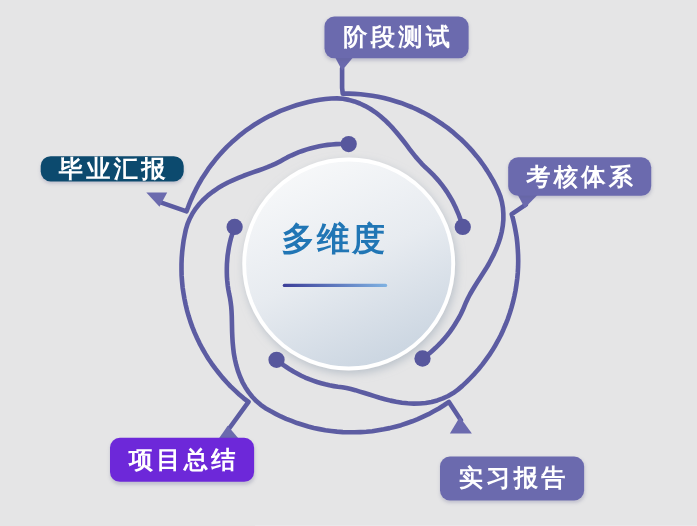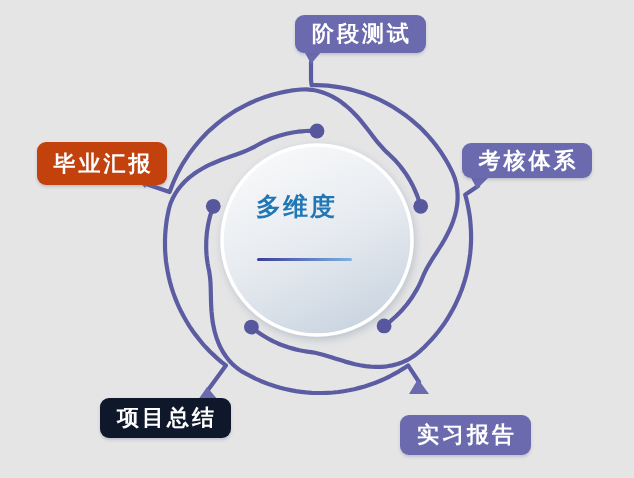--- a/index.html
+++ b/index.html
@@ -17,23 +17,23 @@
     color:#fff;
     font-weight:bold;
     font-size:22px;
     letter-spacing:3px;
     text-indent:3px; 
     box-shadow:0 2px 3px rgba(90,90,140,0.25);
     white-space:nowrap;
   }
   #center-text{
     position:absolute;
-    left:256px;top:188px;
+    left:256px;top:200px;
     font-weight:bold;
-    font-size:25px;
+    font-size:30px;
     line-height:36px;
     letter-spacing:2px;
     white-space:nowrap;
   }
   #center-underline{
     position:absolute;
     left:257px;top:258px;
     width:95px;height:3px;
     border-radius:2px;
   }
@@ -68,20 +68,20 @@
       <circle cx="317.0" cy="131.0" r="7.4" fill="#57579d"></circle>
       <polygon points="198,400 218,400 207,387" fill="#6b6aae"></polygon>
       <path d="M146,184 L169.6,192.1 L171.5,187.0 L173.5,182.0 L175.7,177.1 L178.1,172.2 L180.6,167.5 L183.3,162.8 L186.2,158.3 L189.2,153.8 L192.4,149.5 L195.7,145.3 L199.2,141.2 L202.8,137.2 L206.5,133.3 L210.4,129.6 L214.4,126.1 L218.5,122.6 L222.7,119.3 L227.1,116.2 L231.5,113.2 L236.0,110.4 L240.7,107.8 L245.4,105.3 L250.2,103.0 L255.0,100.8 L260.0,98.9 L265.0,97.1 L270.0,95.4 L275.1,94.0 L280.3,92.7 L285.5,91.6 L290.7,90.7 L295.9,90.0 L301.2,89.5 L306.5,89.4 L311.8,89.8 L317.0,90.8 L322.2,92.2 L327.2,94.1 L332.1,96.4 L336.8,99.1 L341.3,102.1 L345.6,105.5 L349.7,109.0 L353.5,112.7 L357.1,116.5 L360.5,120.4 L363.7,124.3 L366.8,128.2 L369.7,132.0 L372.5,135.7 L375.2,139.2 L377.9,142.6 L380.6,145.7 L383.3,148.7 L386.1,151.6 L389.0,154.2 L391.8,156.9 L394.6,159.7 L397.2,162.6 L399.7,165.5 L402.1,168.6 L404.4,171.7 L406.6,174.9 L408.6,178.2 L410.6,181.5 L412.4,184.9 L414.1,188.4 L415.6,191.9 L417.1,195.4 L418.4,199.0 L419.6,202.7 L420.7,206.3" fill="none" stroke="#5c5ca2" stroke-width="4.2" stroke-linecap="round" stroke-linejoin="round"></path>
       <circle cx="420.7" cy="206.3" r="7.4" fill="#57579d"></circle>
       <polygon points="133,175 152,175 145,188" fill="#6b6aae"></polygon>
     </svg>
 
   <div class="callout" id="cl-stage-test" style="left: 295px; top: 15px; width: 131px; height: 38px; background: rgb(107, 106, 174); color: rgb(255, 255, 255); text-align: right;">阶段测试</div>
   <div class="callout" id="cl-final-exam" style="left: 462px; top: 143px; width: 130px; height: 35px; background: rgb(107, 106, 174); color: rgb(255, 255, 255);">考核体系</div>
   <div class="callout" id="cl-internship-report" style="left: 400px; top: 415px; width: 131px; height: 40px; background: rgb(107, 106, 174); color: rgb(255, 255, 255);">实习报告</div>
-  <div class="callout" id="cl-project-summary" style="left: 100px; top: 398px; width: 131px; height: 40px; background: #0f172a; color: rgb(255, 255, 255);">项目总结</div>
-  <div class="callout" id="cl-graduation-presentation" style="left: 37px; top: 142px; width: 130px; height: 43px; background: #c2410c; color: rgb(255, 255, 255);">毕业汇报</div>
+  <div class="callout" id="cl-project-summary" style="left: 100px; top: 398px; width: 131px; height: 40px; background: #6d28d9; color: rgb(255, 255, 255);">项目总结</div>
+  <div class="callout" id="cl-graduation-presentation" style="left: 37px; top: 142px; width: 130px; height: 23px; background: #0c4a6e; color: rgb(255, 255, 255);">毕业汇报</div>
 
   <div id="center-text" style="color: rgb(33, 118, 181);">
     <div>多维度</div>
   </div>
   <div id="center-underline" style="background: linear-gradient(90deg, rgb(60, 62, 153), rgb(127, 178, 226));"></div>
 </div>
 
 </body></html>

